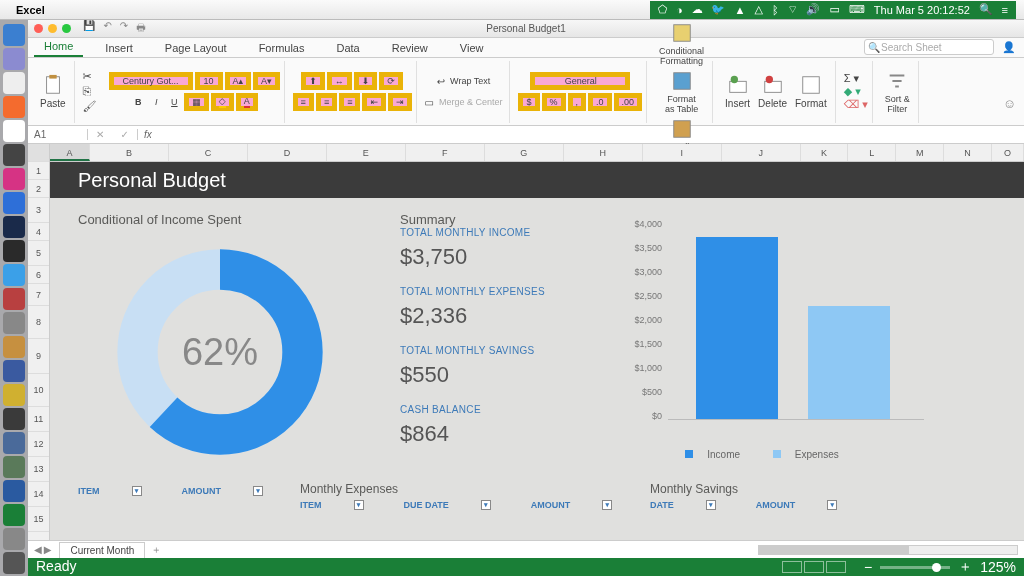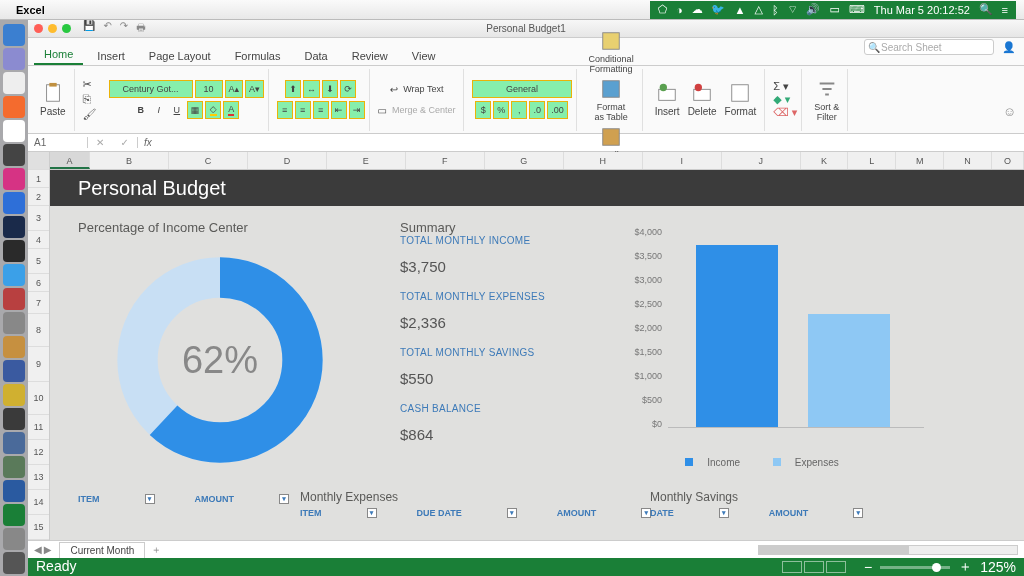--- a/index.html
+++ b/index.html
@@ -19,31 +19,31 @@
 
 .winwrap { position:absolute; left:28px; top:20px; width:996px; height:556px; background:#fff; display:flex; flex-direction:column; }
 
 
 .titlebar { height:18px; background:linear-gradient(#f7f7f7,#e6e6e6); display:flex; align-items:center; font-size:10px; color:#555; border-bottom:1px solid #ccc; position:relative; }
 .titlebar .traffic { display:flex; gap:5px; padding-left:6px; }
 .titlebar .dot { width:9px; height:9px; border-radius:50%; }
 .titlebar .tbicons { display:flex; gap:8px; margin-left:12px; color:#888; }
 .titlebar .title { position:absolute; left:50%; transform:translateX(-50%); }
 
-.tabs { height:28px; background:#fafafa; display:flex; align-items:flex-end; font-size:11px; border-bottom:1px solid #ccc; padding-left:6px; gap:4px; position:relative; }
+.tabs { height:20px; background:#fafafa; display:flex; align-items:flex-end; font-size:11px; border-bottom:1px solid #ccc; padding-left:6px; gap:12px; position:relative; }
 .tab { padding:3px 10px; color:#444; }
 .tab.active { color:#1a7f37; border-bottom:2px solid #1a7f37; }
 .tabs .search { position:absolute; right:30px; top:1px; width:130px; height:16px; border:1px solid #ccc; border-radius:3px; font-size:10px; padding-left:16px; color:#aaa; background:#fff; display:flex; align-items:center; }
 .tabs .share { position:absolute; right:6px; top:0; width:18px; height:18px; display:flex; align-items:center; justify-content:center; color:#888; }
 
 .ribbon { height:68px; background:#fafafa; border-bottom:1px solid #ccc; display:flex; align-items:center; padding-left:4px; gap:4px; font-size:10px; color:#444; position:relative; }
 .rgrp { display:flex; flex-direction:column; align-items:center; padding:2px 4px; border-right:1px solid #e0e0e0; height:62px; justify-content:center; }
 .rgrp .row { display:flex; gap:2px; align-items:center; }
 .rgrp .row2 { display:flex; gap:2px; align-items:center; margin-top:3px; }
-.rbtn { min-width:16px; height:18px; border:1px solid #eab308; background:#86efac; display:flex; align-items:center; justify-content:center; font-size:9px; padding:0 3px; }
+.rbtn { min-width:16px; height:18px; border:5px solid #eab308; background:#f9a8d4; display:flex; align-items:center; justify-content:center; font-size:9px; padding:0 3px; }
 .rbtn.plain { border:none; background:none; }
 .bigbtn { display:flex; flex-direction:column; align-items:center; gap:2px; padding:2px 4px; }
 .bigbtn svg { width:22px; height:22px; }
 .smile { position:absolute; right:8px; top:38px; font-size:13px; color:#888; }
 
 .fbar { height:18px; background:#fff; border-bottom:1px solid #ccc; display:flex; align-items:center; font-size:10px; color:#666; }
 .fbar .nm { width:60px; border-right:1px solid #ccc; padding-left:6px; }
 .fbar .ctl { width:50px; display:flex; justify-content:space-around; border-right:1px solid #ccc; color:#aaa; }
 .fbar .fx { padding-left:6px; font-style:italic; }
 
@@ -56,40 +56,40 @@
 .colhdrs div.sel { background:#d8d8d8; border-bottom:2px solid #217346; }
 
 .canvas { flex:1; background:#e0e0de; position:relative; overflow:hidden; }
 .sel-cell { position:absolute; left:0; top:0; width:70px; height:18px; border:2px solid #217346; background:#fff; }
 
 .banner { position:absolute; left:0; top:0; right:0; height:36px; background:#3b3b3b; display:flex; align-items:center; padding-left:28px; }
 .banner span { color:#fff; font-size:20px; font-weight:300; }
 
 .sec-title { font-size:13px; color:#5a5a58; }
 .metric-lbl { font-size:10px; color:#3d7ab8; letter-spacing:.3px; font-weight:500; }
-.metric-val { font-size:15px; color:#555; font-weight:400; margin-top:12px; }
+.metric-val { font-size:22px; color:#555; font-weight:400; margin-top:6px; }
 
 .donut { position:absolute; left:60px; top:80px; width:220px; height:220px; }
 .donut .pct { position:absolute; left:0; top:0; right:0; bottom:0; display:flex; align-items:center; justify-content:center; font-size:38px; color:#888; font-weight:300; }
 
 .summary { position:absolute; left:350px; top:50px; width:200px; }
 .summary .block { margin-bottom:16px; }
 
 .barchart { position:absolute; left:570px; top:60px; width:310px; height:240px; }
 .barchart .plot { position:absolute; left:48px; top:4px; right:6px; bottom:42px; border-bottom:1px solid #bbb; }
 .barchart .ylab { position:absolute; left:0; font-size:9px; color:#777; text-align:right; width:42px; }
 .barchart .bar { position:absolute; bottom:0; width:82px; }
 .barchart .legend { position:absolute; bottom:2px; left:0; right:16px; text-align:center; font-size:10px; color:#666; }
 .barchart .legend span { margin:0 10px; }
 .barchart .legend i { display:inline-block; width:8px; height:8px; margin-right:4px; }
 
 .tblhdr { position:absolute; font-size:10px; }
 .tblhdr .t { color:#5a5a58; font-size:12px; }
 .tblhdr .cols2 { display:flex; gap:40px; margin-top:4px; }
-.tblhdr .c { color:#3d7ab8; font-weight:600; font-size:9px; display:flex; align-items:center; gap:45px; }
+.tblhdr .c { color:#3d7ab8; font-weight:600; font-size:9px; display:flex; align-items:center; gap:32px; }
 .tblhdr .c .dd { width:10px; height:10px; border:1px solid #888; background:#fff; font-size:7px; display:flex; align-items:center; justify-content:center; color:#3d7ab8; }
 
 .sheet-tabs { height:18px; background:#fff; border-top:1px solid #ccc; display:flex; align-items:center; font-size:10px; color:#444; padding-left:6px; }
 .sheet-tabs .nav { display:flex; gap:2px; margin-right:8px; color:#888; }
 .sheet-tabs .stab { padding:2px 10px; border:1px solid #ccc; border-bottom:none; background:#fff; }
 .sheet-tabs .plus { margin-left:6px; color:#888; }
 .sheet-tabs .hscroll { margin-left:auto; width:260px; height:10px; background:#eee; border:1px solid #ccc; margin-right:6px; position:relative; }
 .sheet-tabs .hscroll .thumb { position:absolute; left:0; top:0; bottom:0; width:150px; background:#ccc; }
 
 .status { height:18px; background:#1a7f37; color:#fff; font-size:14px; display:flex; padding:0 8px; }
@@ -364,21 +364,21 @@
         <div style="flex:.6">M</div>
         <div style="flex:.6">N</div>
         <div style="flex:.4">O</div>
       </div>
       <div class="canvas">
         <div class="sel-cell"></div>
         <div class="banner">
             <span>Personal Budget</span>
           </div>
 
-        <div style="position:absolute;left:28px;top:50px" class="sec-title">Percentage of Income Center</div>
+        <div style="position:absolute;left:28px;top:50px" class="sec-title">Conditional of Income Spent</div>
 
         <div class="donut">
           <svg viewBox="0 0 120 120" width="220" height="220">
             <circle cx="60" cy="60" r="45" fill="none" stroke="#c8dff4" stroke-width="22"></circle>
             <circle cx="60" cy="60" r="45" fill="none" stroke="#2f8fe7" stroke-width="22" stroke-dasharray="175 283" transform="rotate(-90 60 60)"></circle>
           </svg>
           <div class="pct">62%</div>
         </div>
 
         <div class="summary">

